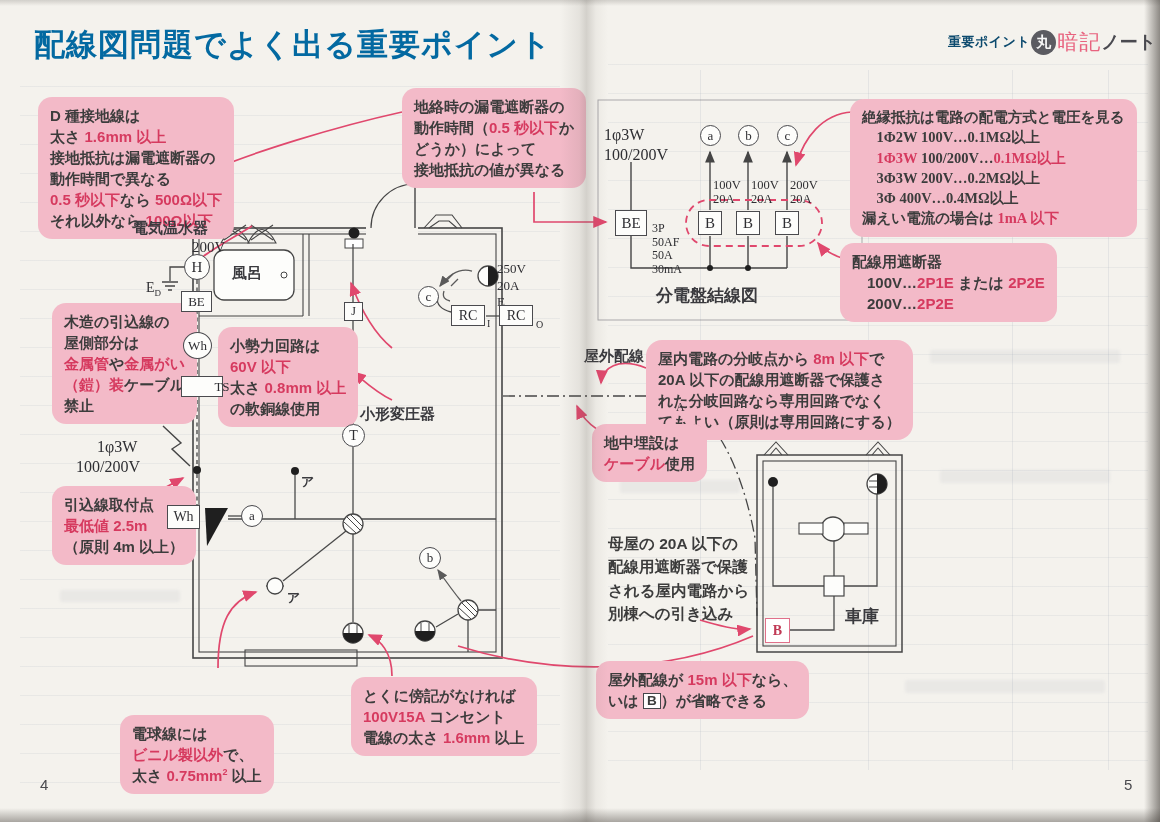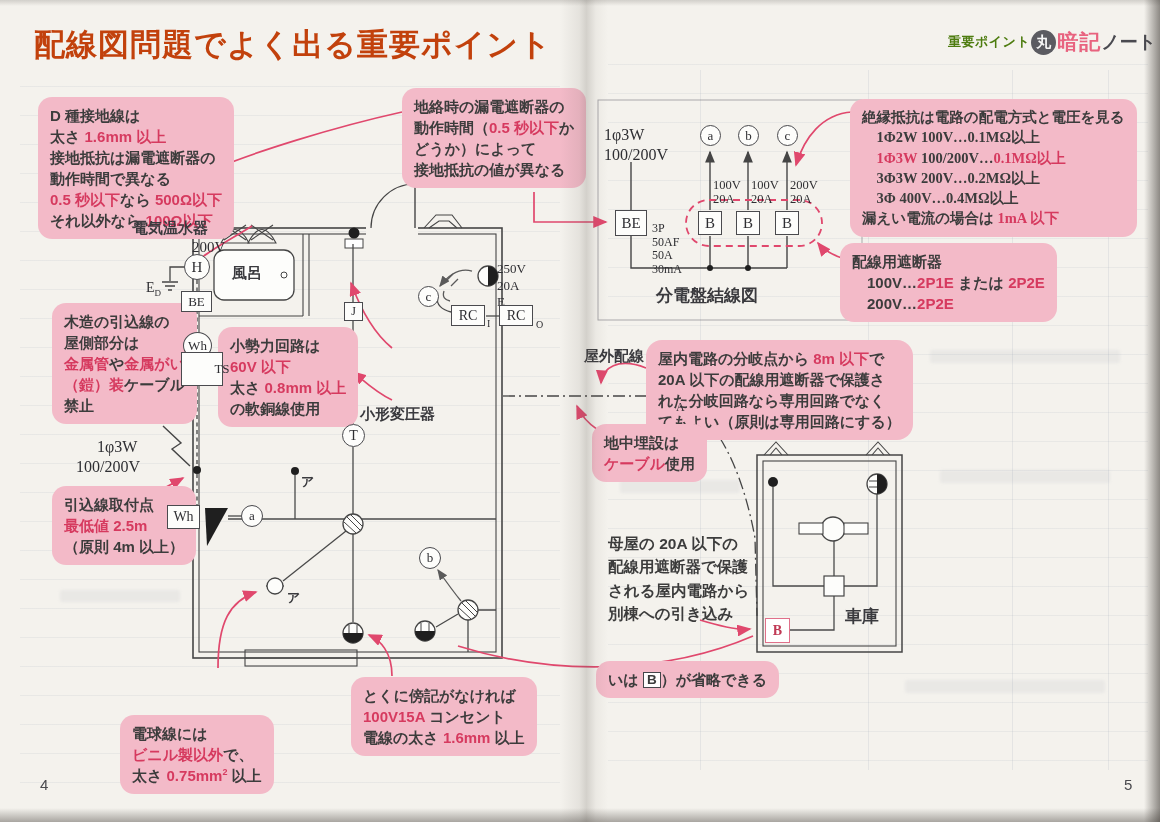--- a/index.html
+++ b/index.html
@@ -12,26 +12,26 @@
   .blob{position:absolute;background:rgba(135,146,165,0.10);filter:blur(1.5px);border-radius:3px;pointer-events:none;}
   .gutter{position:absolute;left:560px;top:0;width:48px;height:822px;pointer-events:none;
           background:linear-gradient(to right, rgba(95,90,82,0) 0%, rgba(95,90,82,0.10) 40%, rgba(95,90,82,0.22) 55%, rgba(95,90,82,0.06) 75%, rgba(95,90,82,0) 100%);}
   .edge-r{position:absolute;right:0;top:0;width:16px;height:822px;pointer-events:none;
           background:linear-gradient(to right, rgba(55,50,45,0), rgba(55,50,45,0.55));}
   .edge-b{position:absolute;left:0;bottom:0;width:1160px;height:14px;pointer-events:none;
           background:linear-gradient(to bottom, rgba(55,50,45,0), rgba(55,50,45,0.40));}
   .edge-t{position:absolute;left:0;top:0;width:1160px;height:6px;pointer-events:none;
           background:linear-gradient(to bottom, rgba(55,50,45,0.18), rgba(55,50,45,0));}
   
-  .title{position:absolute;left:34px;top:24px;font-size:31px;font-weight:700;color:#c2410c;letter-spacing:1px;white-space:nowrap;}
+  .title{position:absolute;left:34px;top:24px;font-size:31px;font-weight:700;color:#0369a1;letter-spacing:1px;white-space:nowrap;}
   .logo{position:absolute;left:948px;top:28px;display:flex;align-items:center;white-space:nowrap;}
-  .logo .pre{color:#4d7c0f;font-weight:700;font-size:13px;letter-spacing:0.5px;}
+  .logo .pre{color:#0c4a6e;font-weight:700;font-size:13px;letter-spacing:0.5px;}
   .logo .ball{display:inline-flex;align-items:center;justify-content:center;width:25px;height:25px;border-radius:50%;
               background:#5b5b61;color:#f7f7f7;font-size:15px;font-weight:700;margin:0 1px;}
-  .logo .mid{color:#e8637f;font-weight:700;font-size:21px;letter-spacing:1px;}
+  .logo .mid{color:#e8637f;font-weight:400;font-size:21px;letter-spacing:1px;}
   .logo .suf{color:#4a4a50;font-weight:700;font-size:18px;}
   
   .callout{position:absolute;background:#f3bac8;border-radius:14px;padding:8px 12px;
            font-size:15px;line-height:1.40;font-weight:600;color:#3c3c3c;}
   .callout.plain{background:transparent;padding:0;line-height:1.5;}
   .cl-line{white-space:nowrap;}
   .red{color:#d63a5f;}
   .boxed{display:inline-block;border:1.4px solid #45454a;padding:0 3px;line-height:1.05;font-size:13.5px;position:relative;top:-1px;background:#fffdfd;}
   sup{font-size:9px;}
   
@@ -296,20 +296,21 @@
       <div class="cl-line"><span class="red">100V15A</span><span> コンセント</span></div>
       <div class="cl-line"><span>電線の太さ </span><span class="red">1.6mm</span><span> 以上</span></div>
     </div>
   <div class="callout plain" style="left:608px;top:532px;font-size:15.5px;">
       <div class="cl-line"><span>母屋の 20A 以下の</span></div>
       <div class="cl-line"><span>配線用遮断器で保護</span></div>
       <div class="cl-line"><span>される屋内電路から</span></div>
       <div class="cl-line"><span>別棟への引き込み</span></div>
     </div>
   <div class="callout" style="left:596px;top:661px;">
+      <div class="cl-line"><span>屋外配線が </span><span class="red">15m 以下</span><span>なら、</span></div>
       <div class="cl-line"><span>いは </span><span class="boxed">B</span><span>）が省略できる</span></div>
     </div>
 
   <div class="lbl" style="left:133px;top:219px;">電気温水器</div>
   <div class="lbl serif" style="left:192px;top:239px;font-size:15px;">200V</div>
   <div class="lbl" style="left:232px;top:264px;">風呂</div>
   <div class="lbl" style="left:360px;top:405px;">小形変圧器</div>
   <div class="lbl serif" style="left:97px;top:438px;font-size:16px;">1φ3W</div>
   <div class="lbl serif" style="left:76px;top:458px;font-size:16px;">100/200V</div>
   <div class="lbl" style="left:584px;top:347px;">屋外配線</div>
@@ -318,21 +319,21 @@
   <div class="lbl serif" style="left:497px;top:278px;font-size:13px;">20A</div>
   <div class="lbl serif" style="left:497px;top:294px;font-size:13px;">E</div>
   <div class="lbl" style="left:301px;top:473px;font-size:13px;">ア</div>
   <div class="lbl" style="left:287px;top:589px;font-size:13px;">ア</div>
   <div class="lbl serif" style="left:676px;top:400px;font-size:12px;">A</div>
   <div class="lbl serif" style="left:146px;top:280px;font-size:14px;"><span>E</span><sub style="font-size:9px;">D</sub></div>
 
   <div class="sym circ" style="left:184px;top:254px;width:26px;height:26px;font-size:15px;">H</div>
   <div class="sym" style="left:181px;top:291px;width:31px;height:21px;font-size:13px;">BE</div>
   <div class="sym circ" style="left:183px;top:332px;width:29px;height:27px;font-size:13px;">Wh</div>
-  <div class="sym" style="left:181px;top:352px;width:31px;height:34px;font-size:13px;padding-left:40px;">TS</div>
+  <div class="sym" style="left:181px;top:376px;width:31px;height:21px;font-size:13px;padding-left:40px;">TS</div>
   <div class="sym" style="left:167px;top:505px;width:33px;height:24px;font-size:14px;">Wh</div>
   <div class="sym circ" style="left:241px;top:505px;width:22px;height:22px;font-size:13px;">a</div>
   <div class="sym circ" style="left:419px;top:547px;width:22px;height:22px;font-size:13px;">b</div>
   <div class="sym circ" style="left:418px;top:286px;width:21px;height:21px;font-size:13px;">c</div>
   <div class="sym" style="left:344px;top:302px;width:19px;height:19px;font-size:12px;">J</div>
   <div class="sym circ" style="left:342px;top:424px;width:23px;height:23px;font-size:14px;">T</div>
   <div class="sym" style="left:451px;top:305px;width:34px;height:21px;font-size:14px;">RC</div>
   <div class="lbl serif" style="left:487px;top:318px;font-size:10px;">I</div>
   <div class="sym" style="left:499px;top:305px;width:34px;height:21px;font-size:14px;">RC</div>
   <div class="lbl serif" style="left:536px;top:319px;font-size:10px;">O</div>

